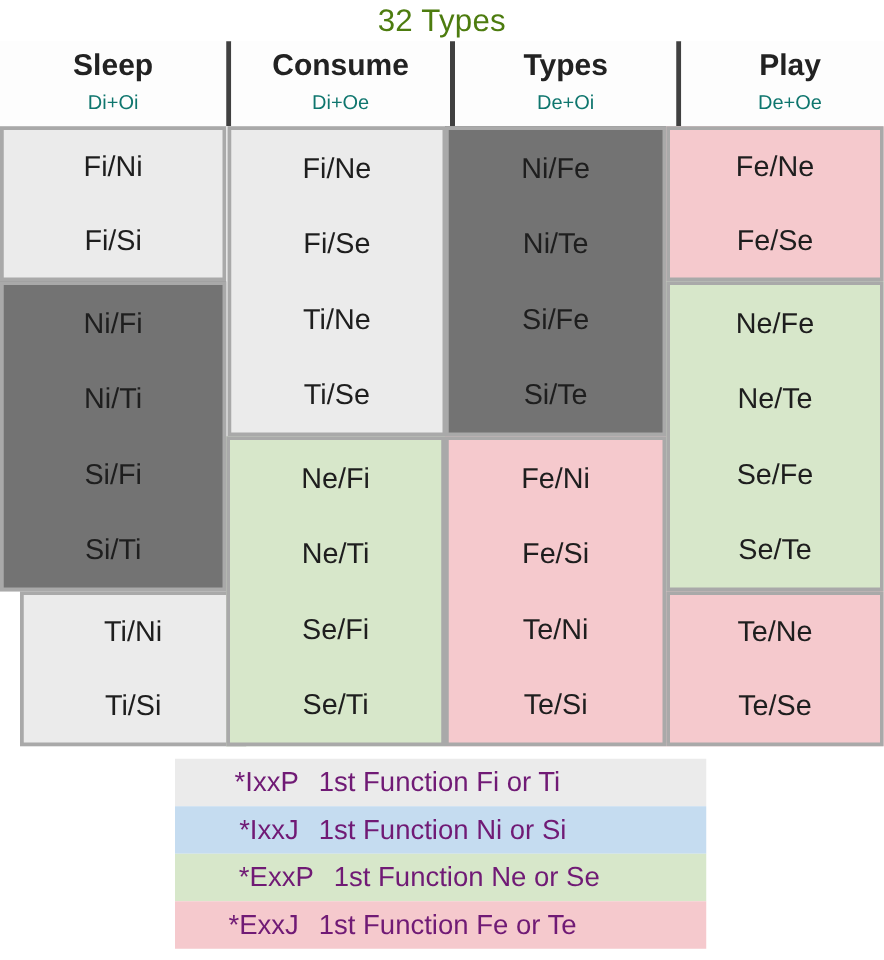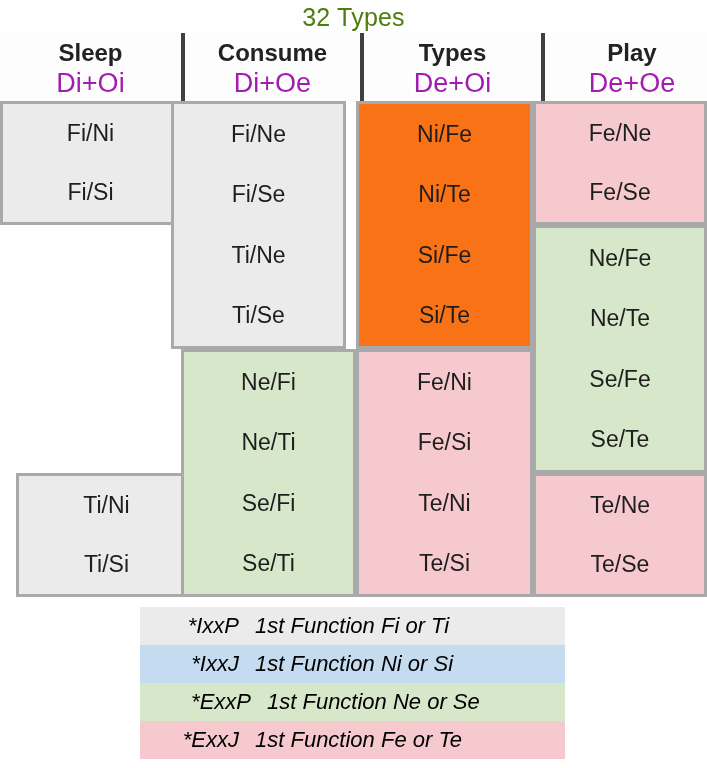--- a/index.html
+++ b/index.html
@@ -23,52 +23,52 @@
     display:flex;background:#ffffff;
   }
   .hcol{
     flex:0 0 auto;height:68px;
     display:flex;flex-direction:column;align-items:center;justify-content:center;
     border-right:4px solid #404040;
     background:#fdfdfd;
   }
   .hcol:last-child{border-right:none;}
   .hcol .hname{font-size:24px;font-weight:bold;line-height:28px;color:#222;}
-  .hcol .hsub{font-size:27px;line-height:26px;color:#a21caf;margin-top:3px;}
+  .hcol .hsub{font-size:16px;line-height:26px;color:#0f766e;margin-top:3px;}
 
   
   #grid{
     position:absolute;left:0;top:101px;width:707px;height:496px;
     background:#ffffff;
   }
   .block{
     position:absolute;
     box-sizing:border-box;
     border:3px solid #a9a9a9;
     display:flex;flex-direction:column;
     overflow:hidden;
   }
   .cell{
     flex:1 1 0;
     display:flex;align-items:center;justify-content:center;
     font-size:23px;color:#1e1e1e;
     white-space:nowrap;
   }
   .c-gray {background:#ebebeb;}
-  .c-blue {background:#f97316;}
+  .c-blue {background:#737373;}
   .c-green{background:#d7e7ca;}
   .c-pink {background:#f5c9cd;}
 
   
   #legend{
     position:absolute;left:140px;top:607px;width:425px;height:152px;
   }
   .lrow{
     height:38px;display:flex;align-items:center;
-    font-size:22px;color:#000000;font-style:italic;
+    font-size:22px;color:#701a75;
   }
   .lkey{
     width:115px;text-align:right;padding-right:16px;
     box-sizing:border-box;font-weight:normal;white-space:nowrap;
   }
   .ldesc{white-space:nowrap;}
 </style>
 </head>
 <body>
 
@@ -91,25 +91,31 @@
       <div class="hname">Play</div>
       <div class="hsub">De+Oe</div>
     </div>
   </div>
 
 <div id="grid">
     <div class="block c-gray" style="left: 0px; top: 0px; width: 181px; height: 124px; justify-content: space-between;">
       <div class="cell">Fi/Ni</div>
       <div class="cell">Fi/Si</div>
     </div>
+    <div class="block c-blue" style="left: 0px; top: 124px; width: 181px; height: 248px;">
+      <div class="cell">Ni/Fi</div>
+      <div class="cell">Ni/Ti</div>
+      <div class="cell">Si/Fi</div>
+      <div class="cell">Si/Ti</div>
+    </div>
     <div class="block c-gray" style="left: 16px; top: 372px; width: 181px; height: 124px;">
       <div class="cell">Ti/Ni</div>
       <div class="cell">Ti/Si</div>
     </div>
-    <div class="block c-gray" style="left: 171px; top: 0px; width: 175px; height: 248px; justify-content: space-between;">
+    <div class="block c-gray" style="left: 182px; top: 0px; width: 175px; height: 248px; justify-content: space-between;">
       <div class="cell">Fi/Ne</div>
       <div class="cell">Fi/Se</div>
       <div class="cell">Ti/Ne</div>
       <div class="cell">Ti/Se</div>
     </div>
     <div class="block c-green" style="left: 181px; top: 248px; width: 175px; height: 248px;">
       <div class="cell">Ne/Fi</div>
       <div class="cell">Ne/Ti</div>
       <div class="cell">Se/Fi</div>
       <div class="cell">Se/Ti</div>

